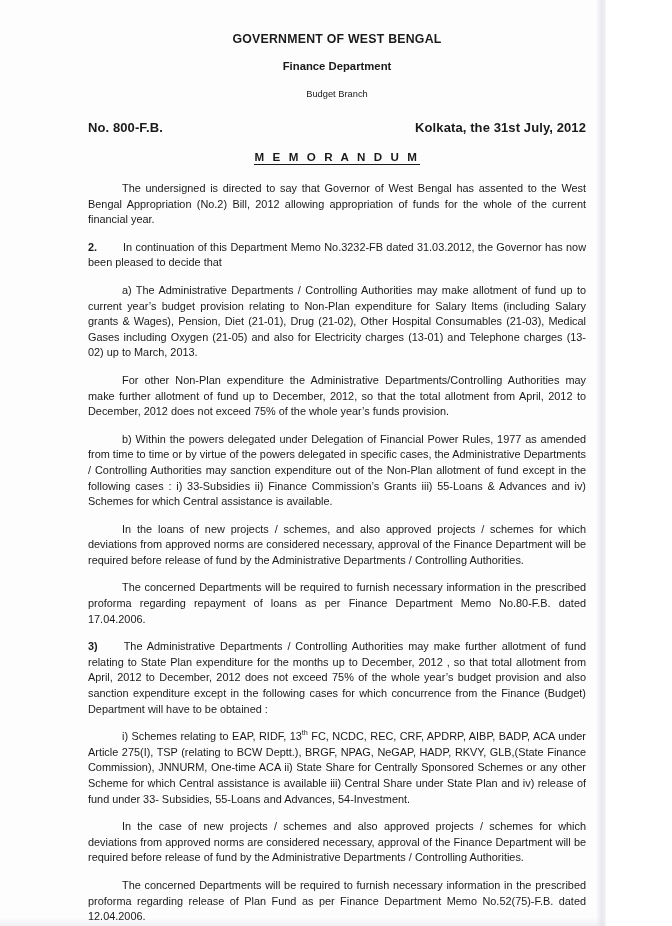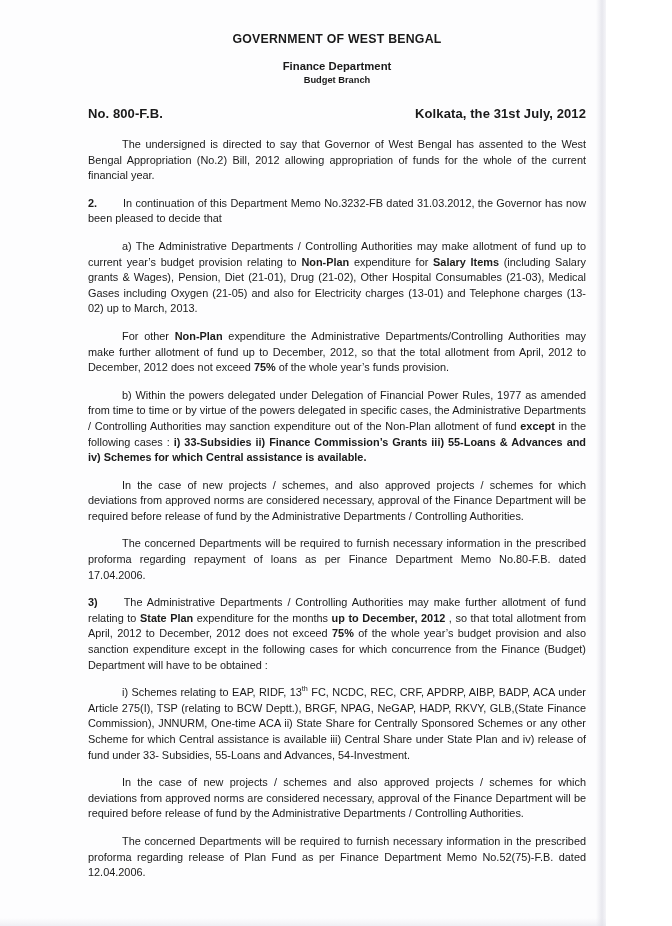--- a/index.html
+++ b/index.html
@@ -56,23 +56,23 @@
     line-height: 15px;
   }
   .hdr-dept {
     font-size: 11.3px;
     font-weight: bold;
     line-height: 15px;
     margin-top: 12px;
   }
   .hdr-branch {
     font-size: 9.3px;
-    font-weight: bold;
+    font-weight: normal;
     line-height: 13px;
-    margin-top: 0px;
+    margin-top: 14px;
   }
 
   
   .numline {
     display: flex;
     justify-content: space-between;
     align-items: baseline;
     margin-top: 19px;
     font-size: 13px;
     font-weight: bold;
@@ -109,40 +109,43 @@
   
   .numbered {
     position: relative;
     padding-left: 0;
   }
   .numbered .numlbl {
     font-weight: bold;
   }
   .gap-wide { display: inline-block; width: 26px; }
 
-  b, .b { font-weight: bold; }
+  b, .b { font-weight: normal; }
   sup { font-size: 7.2px; vertical-align: super; line-height: 0; }
 </style>
 </head>
 <body>
 
 <div class="page">
   <div class="content">
 
     <div class="hdr">
       <div class="hdr-gov">GOVERNMENT OF WEST BENGAL</div>
       <div class="hdr-dept">Finance Department</div>
       <div class="hdr-branch">Budget Branch</div>
     </div>
 
     <div class="numline">
       <span class="memo-no">No. 800-F.B.</span>
       <span class="place-date">Kolkata, the 31st  July, 2012</span>
     </div>
 
+    <div class="memo-title-wrap">
+      <span class="memo-title">M E M O R A N D U M</span>
+    </div>
 
     <div style="height:16px"></div>
 
     <p class="para ind-first">The undersigned is directed to say that Governor of West Bengal has assented to the West Bengal Appropriation (No.2) Bill, 2012 allowing appropriation of funds for the whole of the current financial year.</p>
 
     <p class="para numbered">
       <span class="numlbl">2.</span><span class="gap-wide"></span><span>In continuation of this Department Memo No.3232-FB dated 31.03.2012, the Governor has now been pleased to decide that</span>
     </p>
 
     <p class="para ind-ab">
@@ -150,21 +153,21 @@
     </p>
 
     <p class="para ind-first">
       <span>For other </span><b>Non-Plan</b><span> expenditure the Administrative Departments/Controlling Authorities may make further allotment of fund up to December, 2012, so that the total allotment from April, 2012 to December, 2012 does not exceed </span><b>75%</b><span> of the whole year’s funds provision.</span>
     </p>
 
     <p class="para ind-ab">
       <span>b)  Within the powers delegated under Delegation of Financial Power Rules, 1977 as amended from time to time or by virtue of the powers delegated in specific cases, the Administrative Departments / Controlling Authorities may sanction expenditure out of the Non-Plan allotment of fund </span><b>except</b><span> in the following cases : </span><b>i) 33-Subsidies     ii) Finance Commission’s Grants    iii) 55-Loans &amp; Advances and   iv) Schemes for which Central assistance is available.</b>
     </p>
 
-    <p class="para ind-first">In the case of new projects / schemes, and also approved projects / schemes for which deviations from approved norms are considered necessary, approval of the Finance Department will be required before release of fund by the Administrative Departments / Controlling Authorities.</p>
+    <p class="para ind-first">In the loans of new projects / schemes, and also approved projects / schemes for which deviations from approved norms are considered necessary, approval of the Finance Department will be required before release of fund by the Administrative Departments / Controlling Authorities.</p>
 
     <p class="para ind-first">The concerned Departments will be required to furnish necessary information in the prescribed proforma regarding repayment of loans as per Finance Department Memo No.80-F.B. dated 17.04.2006.</p>
 
     <p class="para numbered">
       <span class="numlbl">3)</span><span class="gap-wide"></span><span>The Administrative Departments / Controlling Authorities may make further allotment of fund relating to </span><b>State Plan</b><span>  expenditure for the months </span><b>up to December, 2012</b><span> , so that total allotment from April, 2012 to December, 2012 does not exceed </span><b>75%</b><span>  of the whole year’s budget provision and also sanction expenditure except in the following cases for which concurrence from the Finance (Budget) Department will have to be obtained :</span>
     </p>
 
     <p class="para ind-ab">
       <span>i)  Schemes relating to EAP, RIDF, 13</span><sup>th</sup><span> FC, NCDC, REC, CRF, APDRP,  AIBP, BADP, ACA under Article 275(I), TSP (relating to BCW Deptt.), BRGF, NPAG, NeGAP, HADP, RKVY, GLB,(State Finance Commission), JNNURM, One-time ACA   ii) State Share for Centrally Sponsored Schemes or any other Scheme for which Central assistance is available  iii) Central Share under State Plan and iv) release of fund under 33- Subsidies, 55-Loans and Advances, 54-Investment.</span>
     </p>

